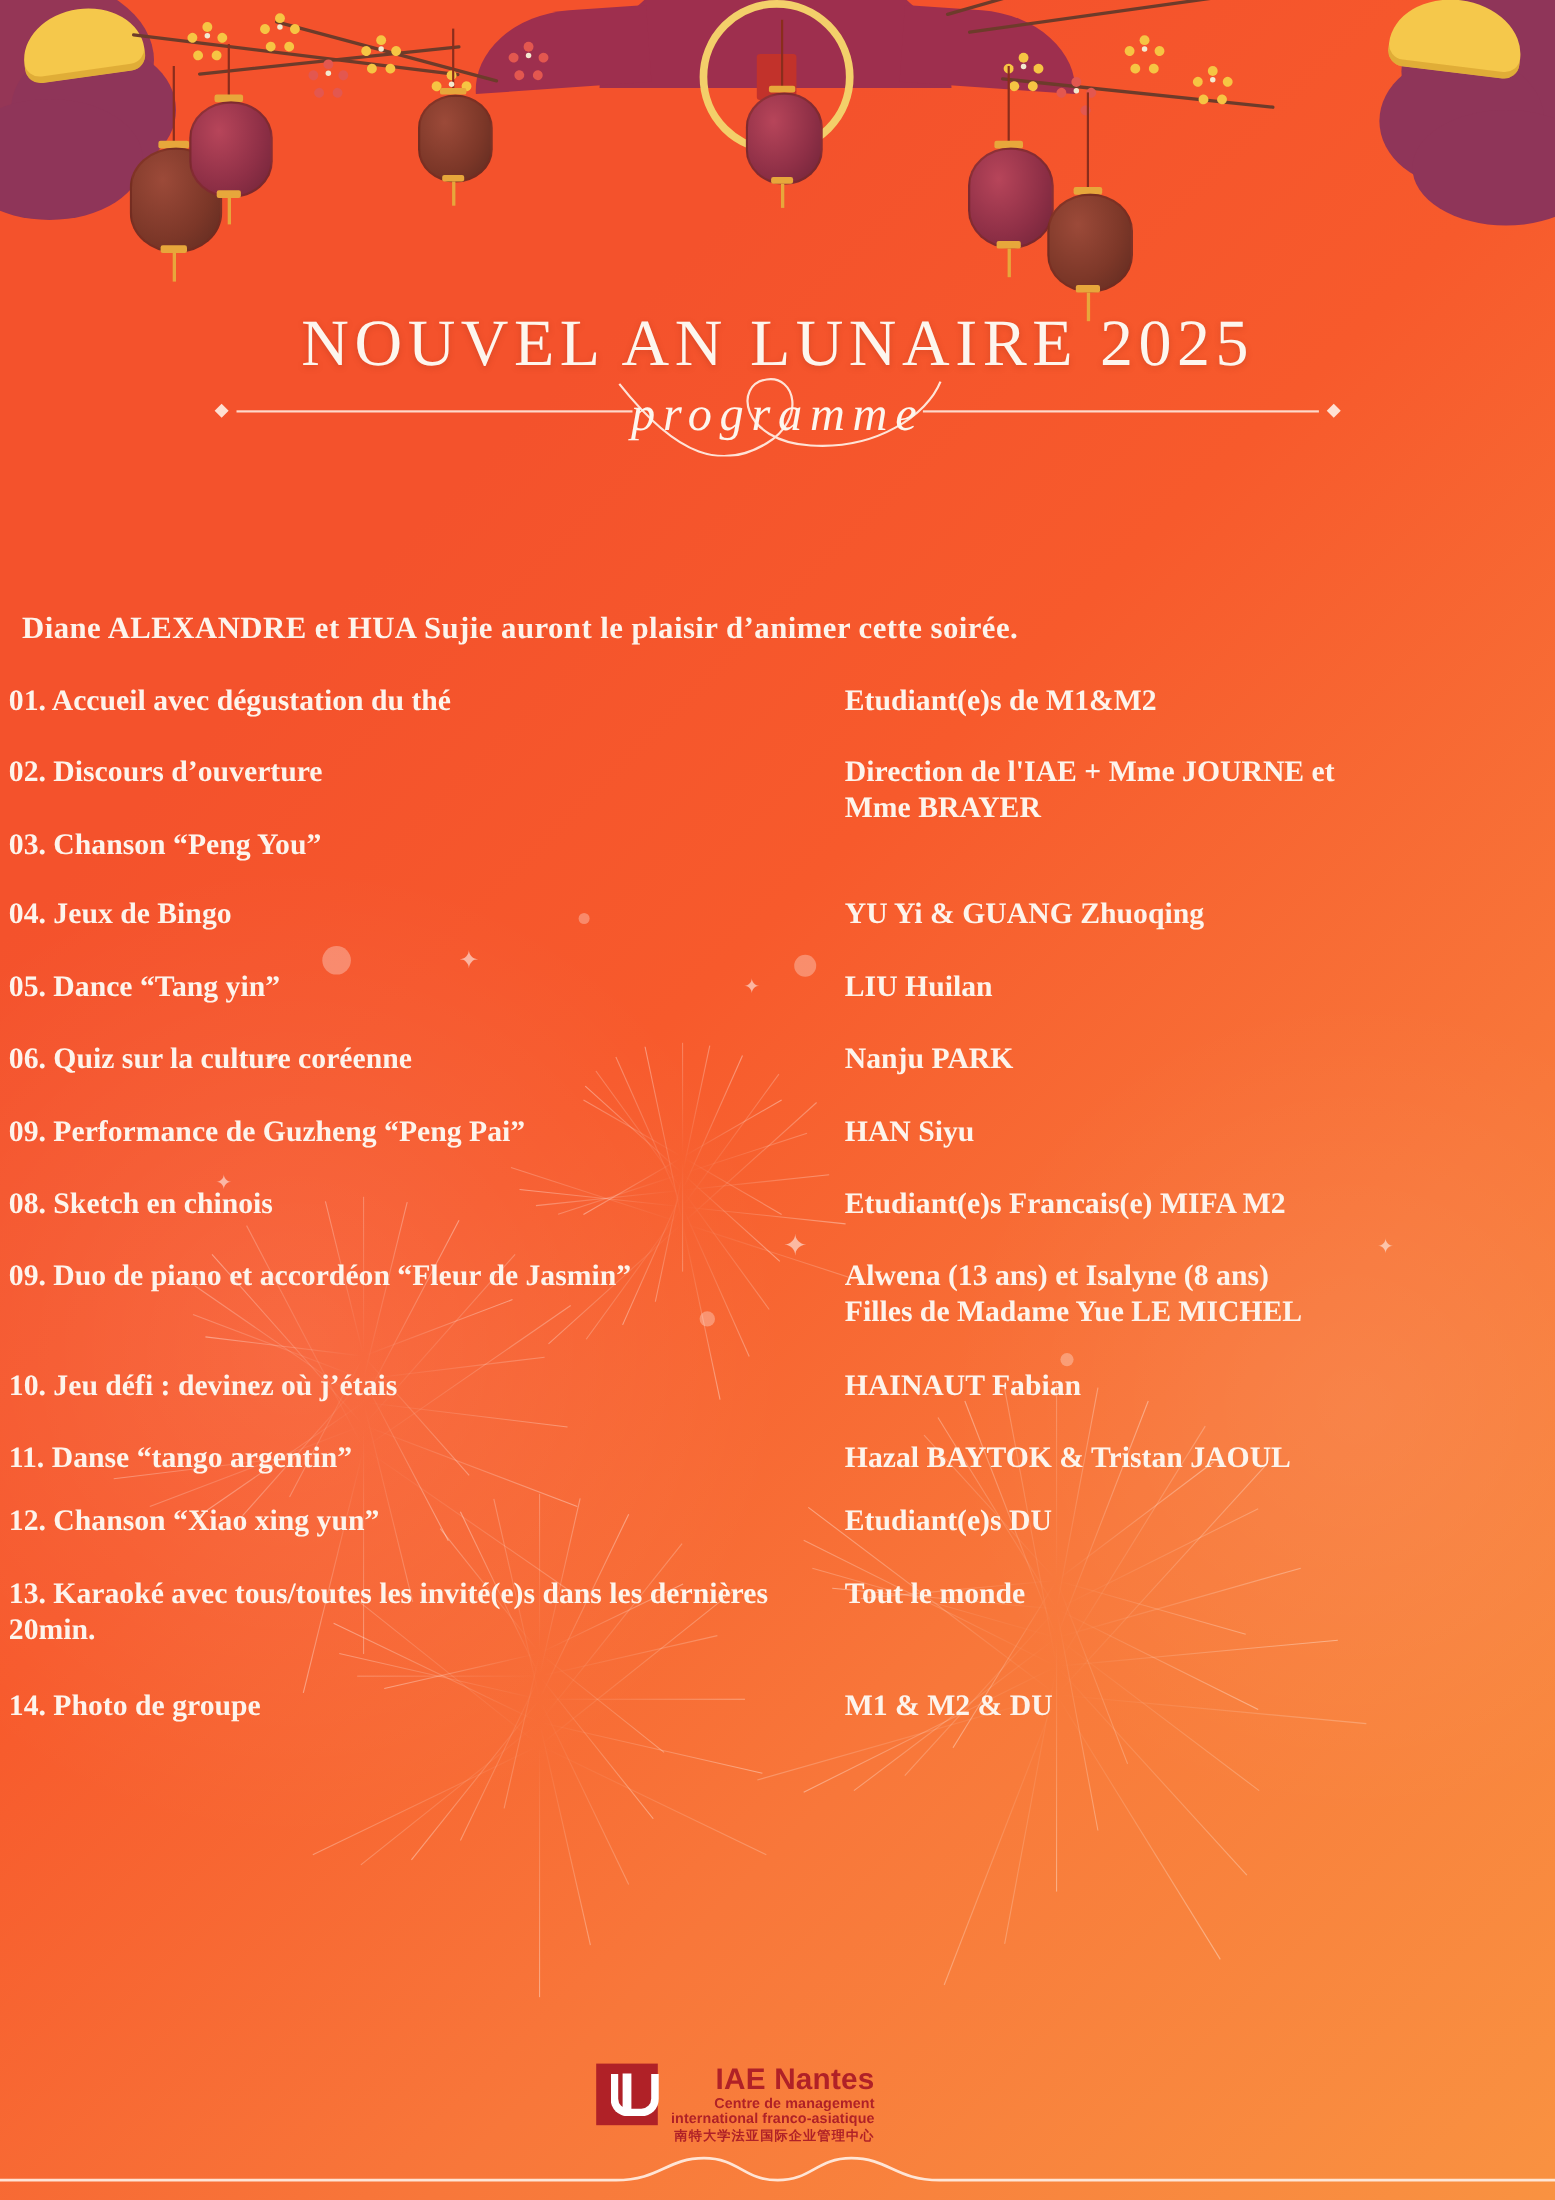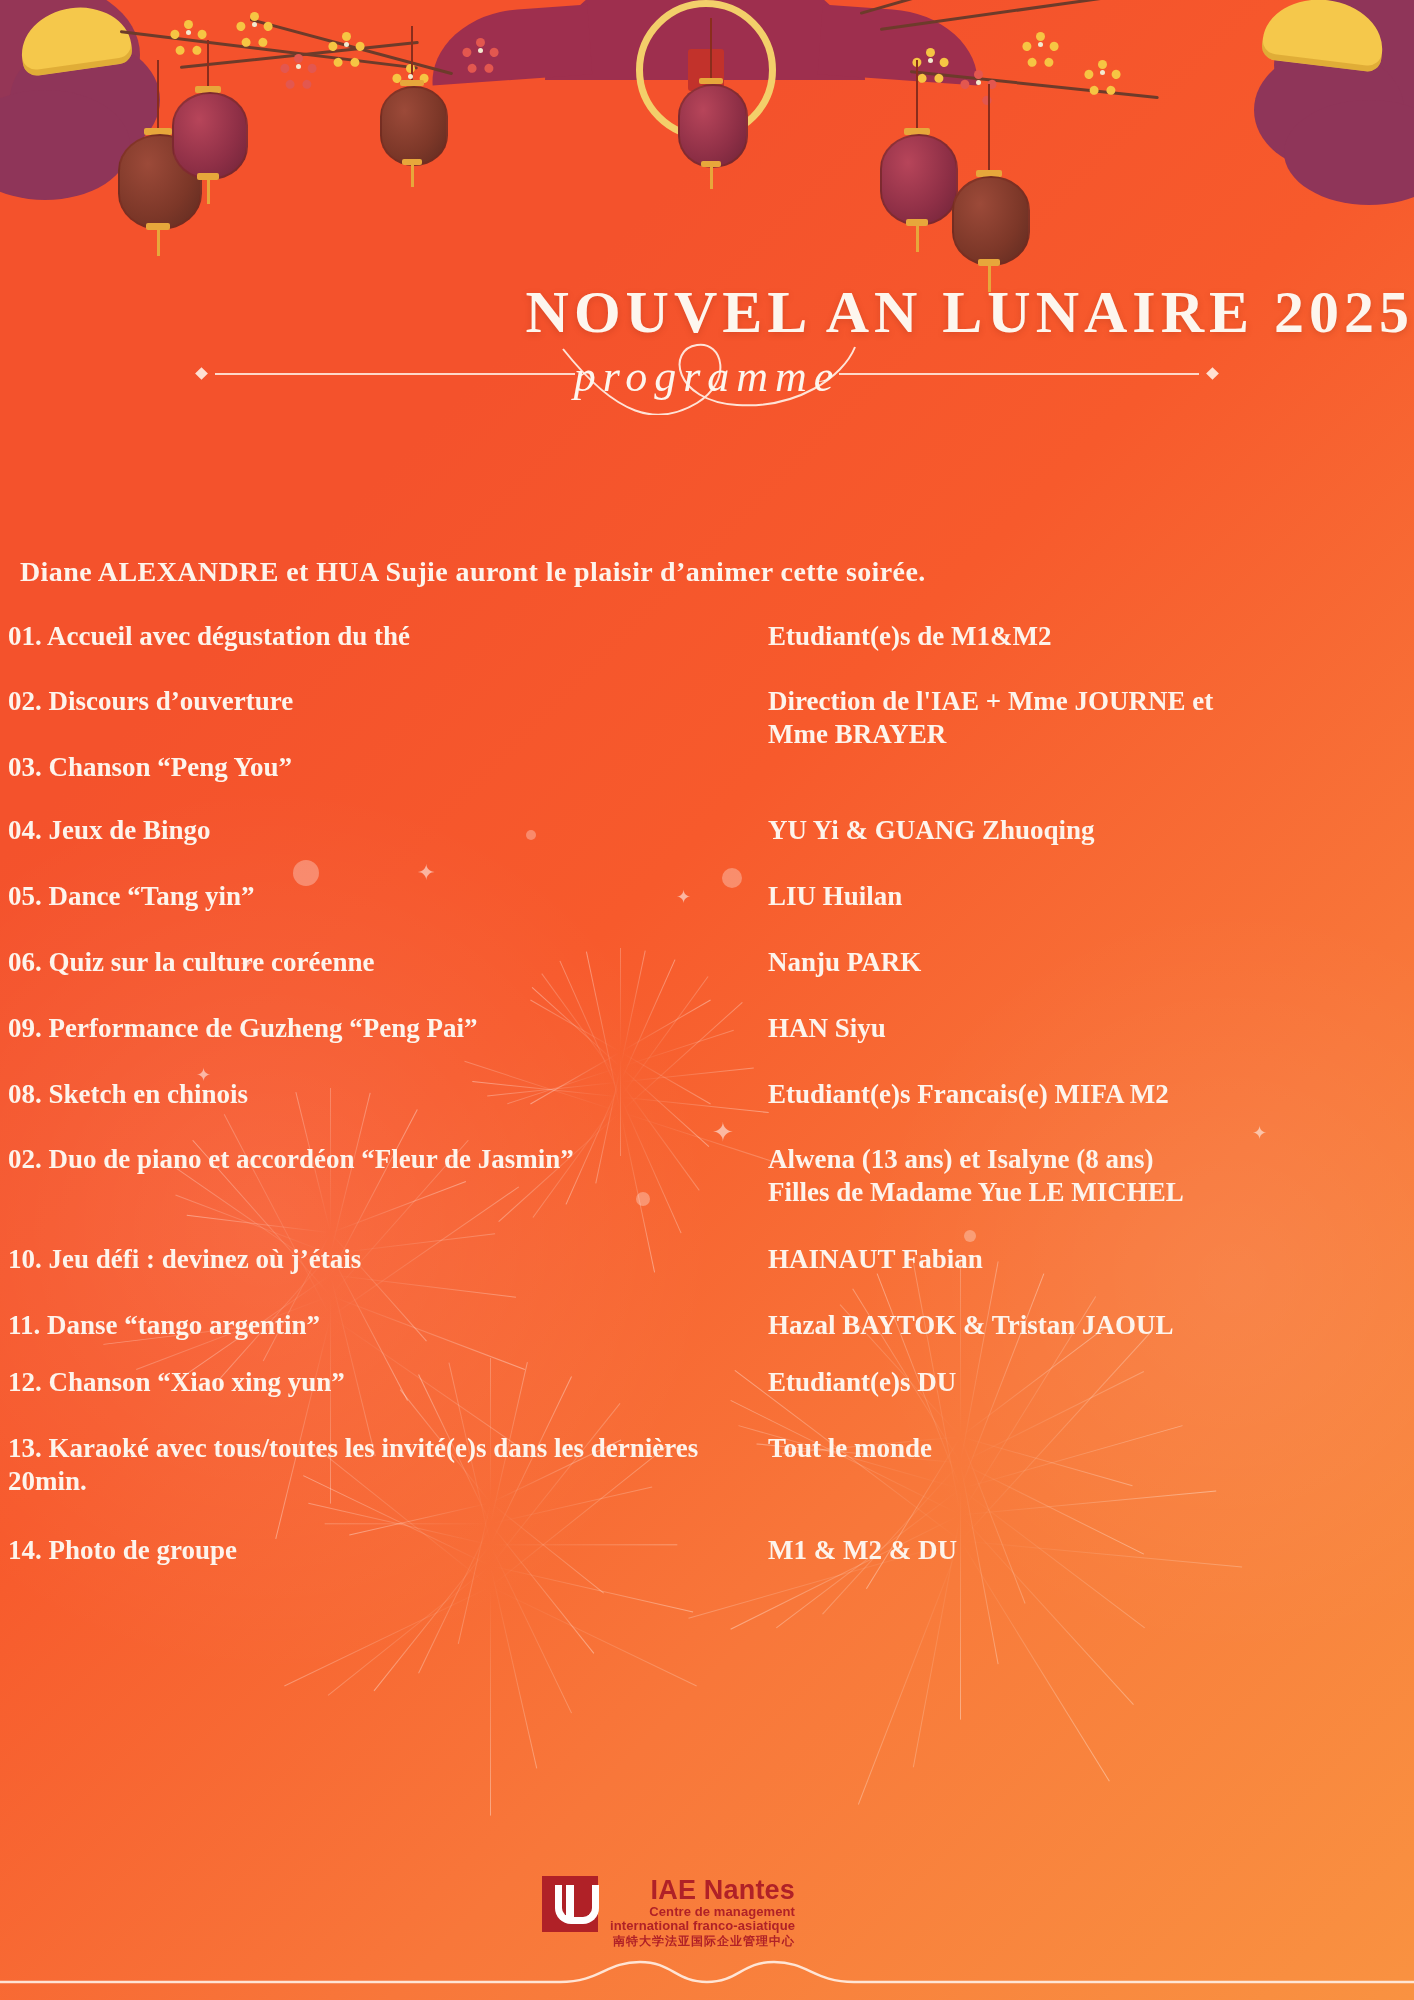--- a/index.html
+++ b/index.html
@@ -190,24 +190,23 @@
     left: 0;
     top: 278px;
     width: 1414px;
     text-align: center;
   }
   .title {
     margin: 0;
     color: #fdf6ee;
     font-family: "Liberation Serif", serif;
     font-size: 60px;
-    font-weight: 700;
+    font-weight: 400;
     letter-spacing: 5px;
     text-shadow: 0 2px 6px rgba(140,40,20,0.25);
-    text-align: right;
   }
   .divider {
     position: relative;
     width: 1020px;
     margin: 26px auto 0;
     height: 2px;
   }
   .divider .line {
     position: absolute;
     top: 0;
@@ -723,21 +722,21 @@
     </div>
 
     <div class="row" style="margin-bottom:33px;">
       <div class="item">08. Sketch en chinois</div>
       <div class="who">
         <span>Etudiant(e)s Francais(e) MIFA M2</span>
       </div>
     </div>
 
     <div class="row" style="margin-bottom:34px;">
-      <div class="item">02. Duo de piano et accordéon “Fleur de Jasmin”</div>
+      <div class="item">09. Duo de piano et accordéon “Fleur de Jasmin”</div>
       <div class="who">
         <span>Alwena (13 ans) et Isalyne (8 ans)</span>
         <span class="second">Filles de Madame Yue LE MICHEL</span>
       </div>
     </div>
 
     <div class="row" style="margin-bottom:33px;">
       <div class="item">10. Jeu défi : devinez où j’étais</div>
       <div class="who">
         <span>HAINAUT Fabian</span>

